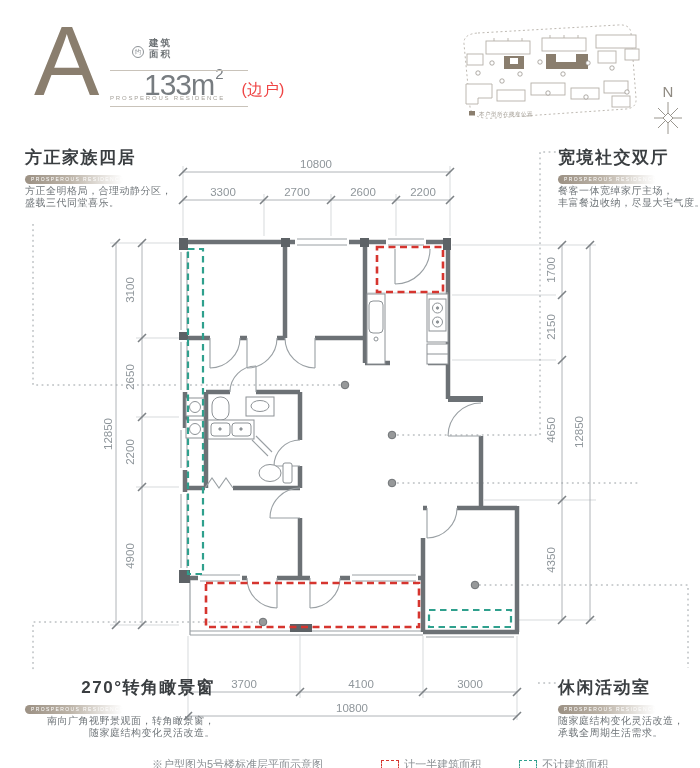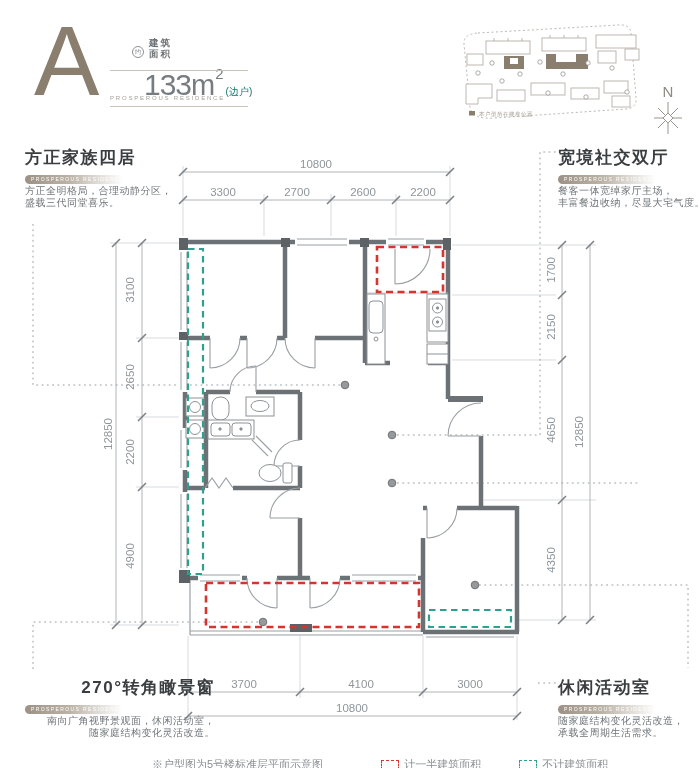--- a/index.html
+++ b/index.html
@@ -10,21 +10,21 @@
 
   
   .unit-letter{left:34px;top:12px;font-size:98px;line-height:98px;font-weight:500;color:#8a7e6e;}
   .area-label{left:109px;top:37px;font-size:9.5px;line-height:11px;letter-spacing:2px;color:#6d7275;font-weight:700;margin-left:40px;}
   .approx{left:132px;top:46px;width:10px;height:10px;border:0.8px solid #8d9296;border-radius:50%;
           font-size:6.5px;line-height:10px;text-align:center;color:#8d9296;}
   .area-big{left:144px;top:22px;display:flex;align-items:baseline;color:#777c80;}
   .area-num{font-size:30px;font-weight:400;letter-spacing:-1px;line-height:48px;margin-top:39px;}
   .area-unit{font-size:29px;}
   .area-sup{font-size:15px;position:relative;top:-16px;}
-  .area-note{font-size:10px;color:#0f766e;margin-left:2px;}
+  .area-note{font-size:16px;color:#ef4444;margin-left:18px;}
   .rule{height:1px;background:#c9c3ba;width:138px;left:110px;}
   .layout-title{left:110px;top:73px;font-size:15.5px;font-weight:700;color:#474b4e;letter-spacing:7px;white-space:nowrap;}
   .layout-sub{left:110px;top:95px;font-size:6px;letter-spacing:1.8px;color:#a5a19a;white-space:nowrap;}
 
   
   .f-title{font-size:17px;font-weight:700;color:#3a3e41;letter-spacing:1.5px;white-space:nowrap;}
   .f-pill{margin-top:6px;width:92px;height:9px;border-radius:5px;
           background:linear-gradient(90deg,#9c9184 0%,#bcb3a7 45%,rgba(250,249,247,0) 100%);
           color:#ffffff;font-size:5px;letter-spacing:1.4px;line-height:9px;padding-left:6px;
           overflow:hidden;white-space:nowrap;}
@@ -297,21 +297,21 @@
   <div class="abs feature" style="left:558px;top:146px;">
     <div class="f-title">宽境社交双厅</div>
     <div class="f-pill"><span>PROSPEROUS RESIDENCE</span></div>
     <div class="f-line">餐客一体宽绰家厅主场，</div>
     <div class="f-line">丰富餐边收纳，尽显大宅气度。</div>
   </div>
 
   <div class="abs feature" style="left:25px;top:676px;text-align:right;">
     <div class="f-title">270°转角瞰景窗</div>
     <div class="f-pill"><span>PROSPEROUS RESIDENCE</span></div>
-    <div class="f-line">南向广角视野景观面，休闲活动室，</div>
+    <div class="f-line">南向广角视野景观面，转角瞰景窗，</div>
     <div class="f-line">随家庭结构变化灵活改造。</div>
   </div>
 
   <div class="abs feature" style="left:558px;top:676px;">
     <div class="f-title">休闲活动室</div>
     <div class="f-pill"><span>PROSPEROUS RESIDENCE</span></div>
     <div class="f-line">随家庭结构变化灵活改造，</div>
     <div class="f-line">承载全周期生活需求。</div>
   </div>
 

